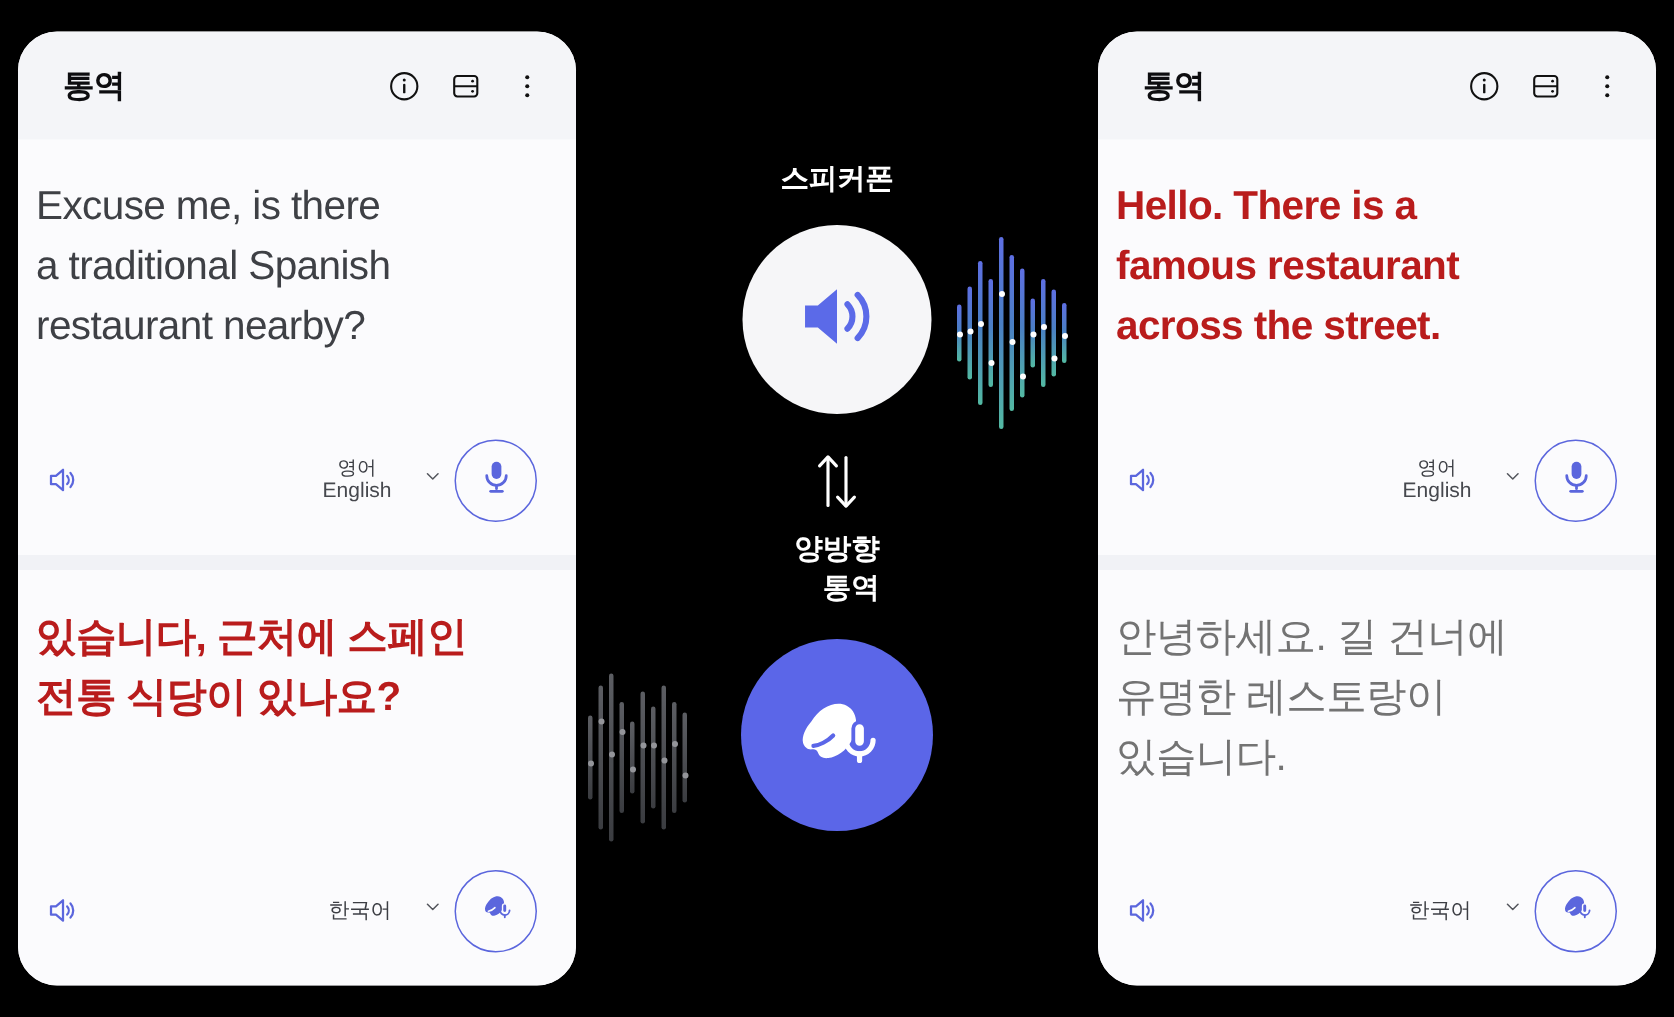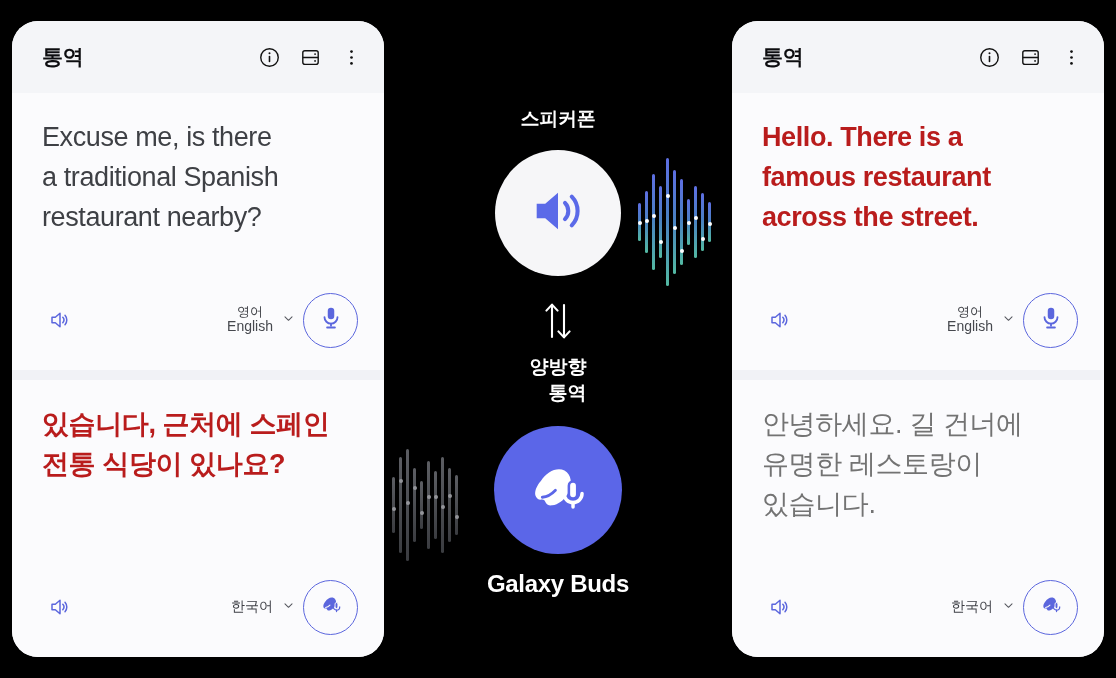--- a/index.html
+++ b/index.html
@@ -58,21 +58,21 @@
   }
   .ticon { display: block; line-height: 0; cursor: pointer; }
 
   
   .pane {
     background: #fbfbfd;
     flex: 1 1 0;
     display: flex;
     flex-direction: column;
     position: relative;
-    padding: 24px 26px 0 30px;
+    padding: 24px 26px 0 12px;
   }
   .pane-top { border-radius: 0; }
   .pane-divider { height: 10px; flex: 0 0 10px; background: #f1f2f6; }
 
   .utterance {
     font-size: 27px;
     line-height: 40px;
     letter-spacing: -0.4px;
     white-space: pre-line;
   }
@@ -95,21 +95,21 @@
   }
   .bar-right {
     margin-left: auto;
     display: flex;
     align-items: center;
     gap: 8px;
   }
   .lang-sel {
     display: flex;
     align-items: center;
-    gap: 9px;
+    gap: 21px;
     cursor: pointer;
   }
   .lang-stack { display: flex; flex-direction: column; align-items: center; line-height: 1.08; }
   .lang-ko { font-size: 13px; color: #3c3e44; font-weight: normal; }
   .lang-en { font-size: 14px; color: #46484e; }
   .lang-single { font-size: 14px; color: #3c3e44; }
   .chev { color: #55575e; }
 
   .mic-btn {
     width: 55px; height: 55px;
@@ -423,21 +423,20 @@
         <svg width="74" height="74" viewBox="0 0 32 32">
           <path d="M8.6 13c2.4-4.1 7-6.2 10.2-4.6 3.1 1.6 3.6 6 1.4 10.1-1.6 2.9-4.2 4.7-6.7 5-1.5.2-2.6-.4-3-1.6-.3-.7-.9-1-1.6-.9-1.3.2-2.3-.6-2.7-1.9-.4-1.9.8-4.3 2.4-6.1z" fill="#ffffff"></path>
           <path d="M9.2 20c1.6-.1 4.1-1.3 5.7-3" fill="none" stroke="#5b66e8" stroke-width="1.2" stroke-linecap="round"></path>
           <rect x="20.7" y="13.2" width="3.6" height="7.3" rx="1.8" fill="#ffffff" stroke="#5b66e8" stroke-width="1.1"></rect>
           <path d="M18.6 18.4a3.9 3.9 0 0 0 7.8 0" fill="none" stroke="#ffffff" stroke-width="1.5" stroke-linecap="round"></path>
           <line x1="22.5" y1="22.3" x2="22.5" y2="24.2" stroke="#ffffff" stroke-width="1.5" stroke-linecap="round"></line>
         </svg>
       </span>
     </div>
 
-    <div class="buds-label">Galaxy Buds</div>
   </div>
 
   <div class="phone phone-right">
 
     <div class="titlebar">
       <div class="title-text">통역</div>
       <div class="title-actions">
         <span class="ticon">
           <svg width="21" height="21" viewBox="0 0 24 24">
               <circle cx="12" cy="12" r="10" fill="none" stroke="#111" stroke-width="1.6"></circle>

